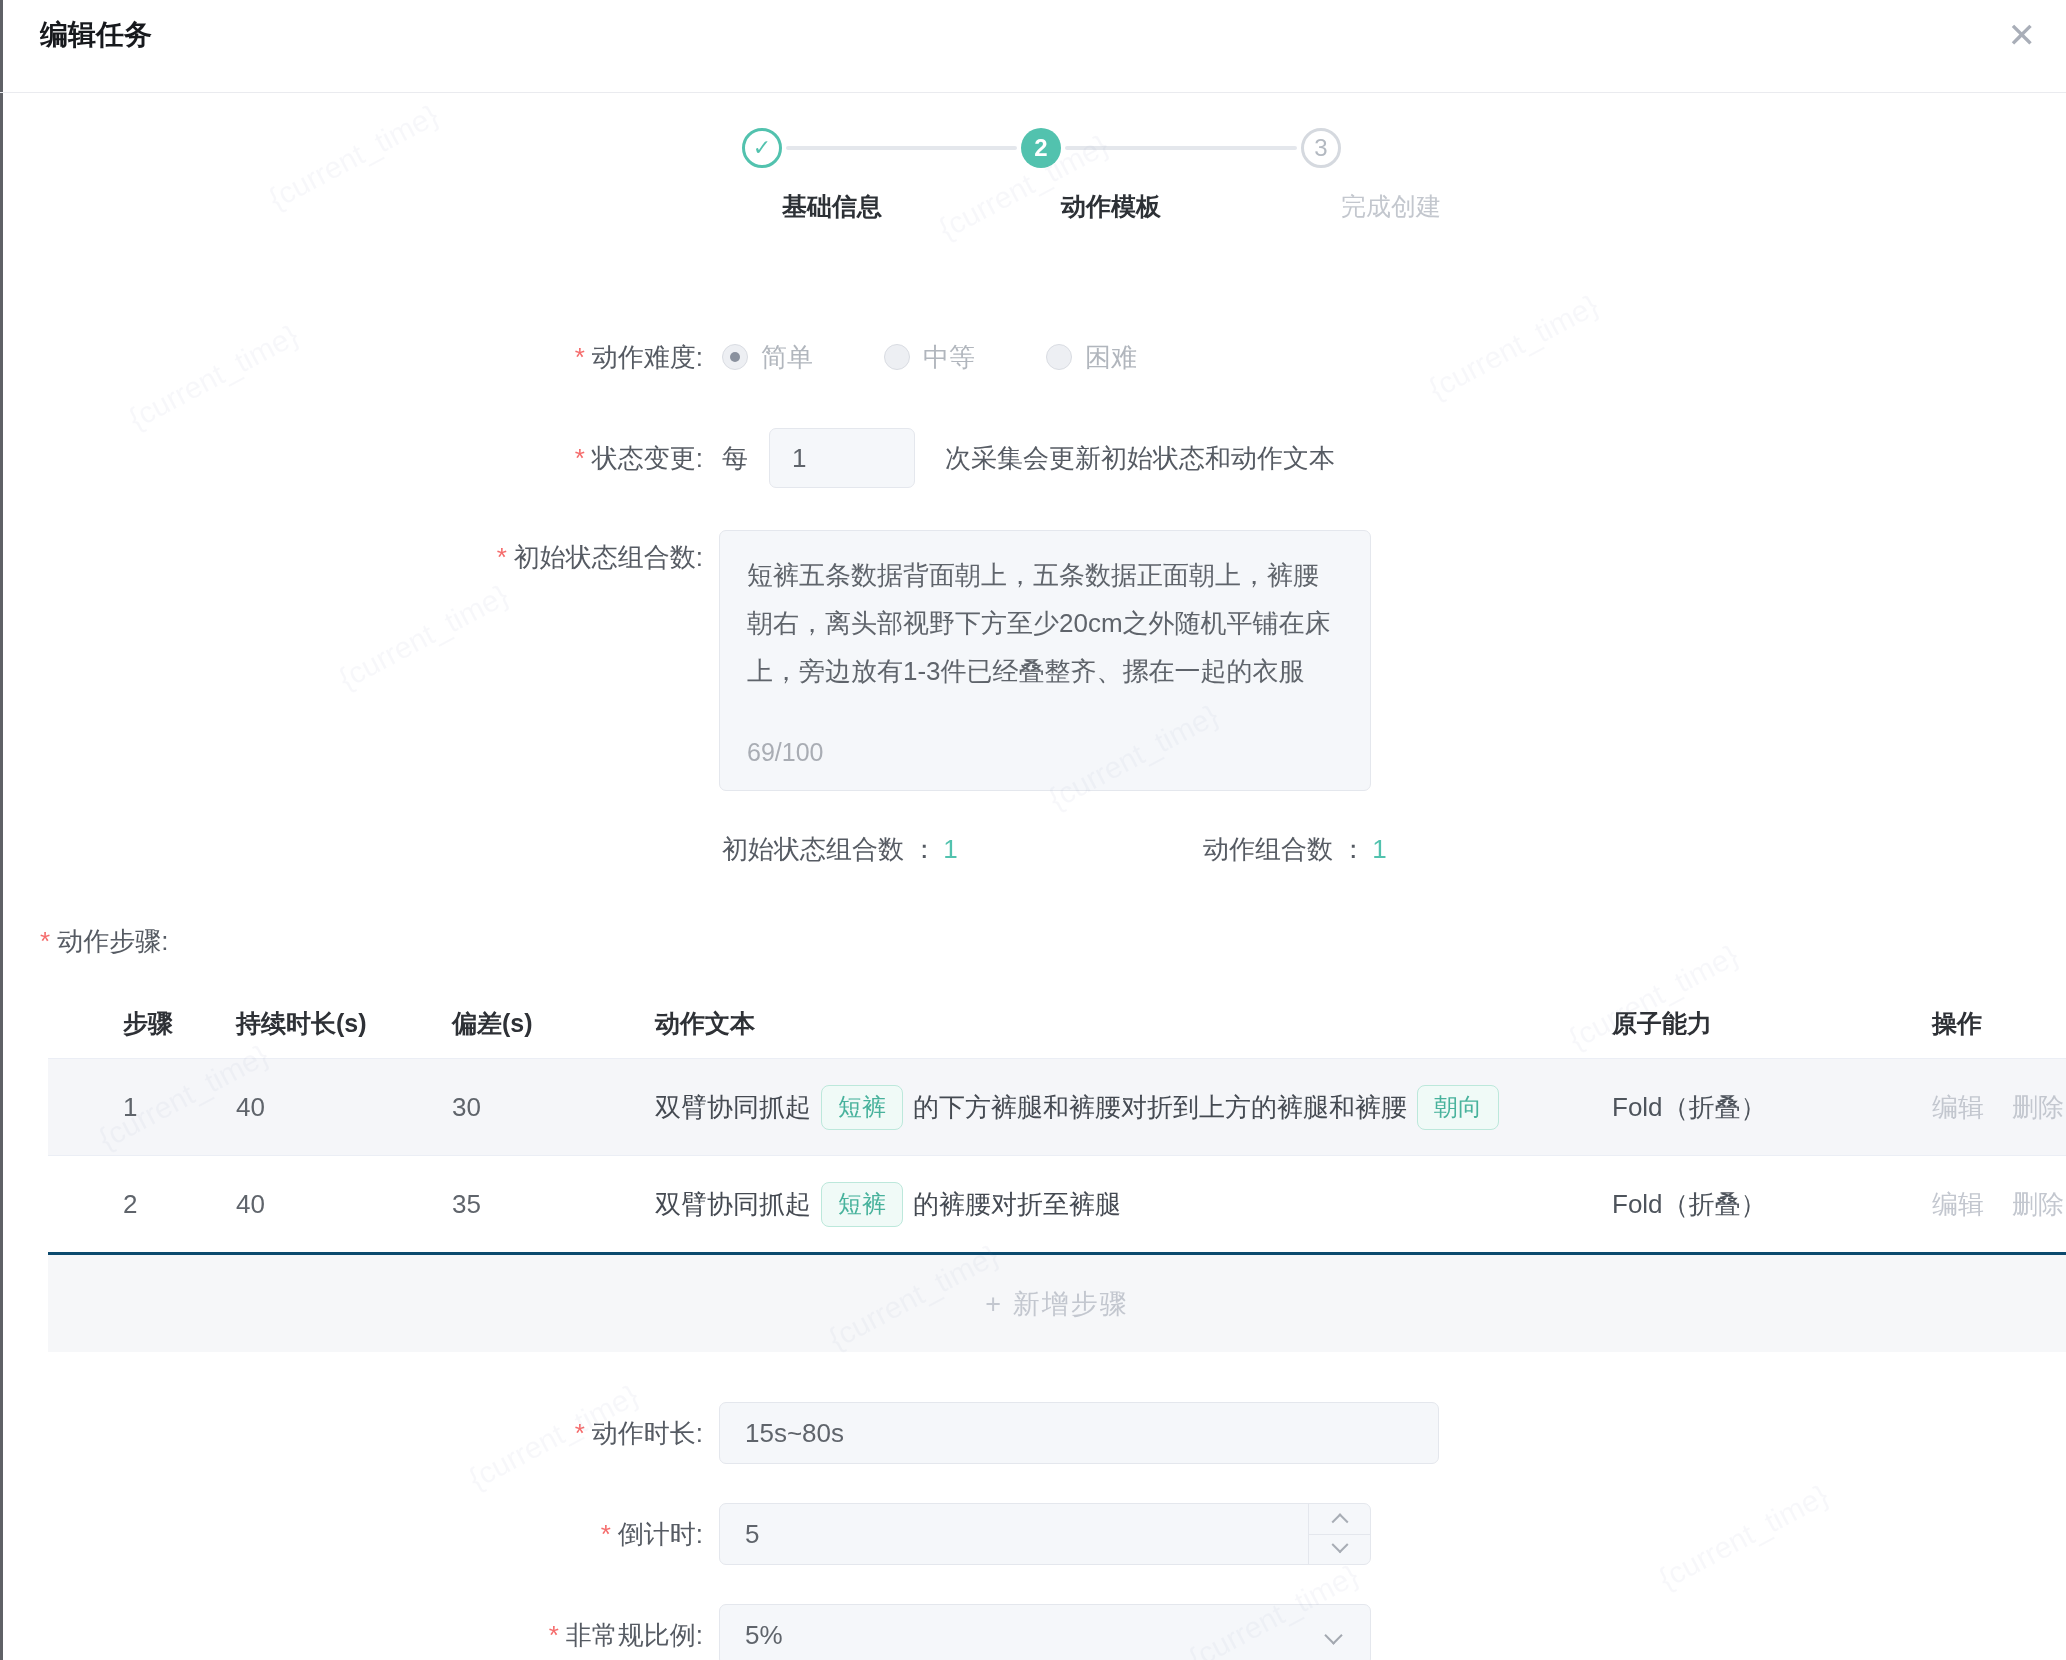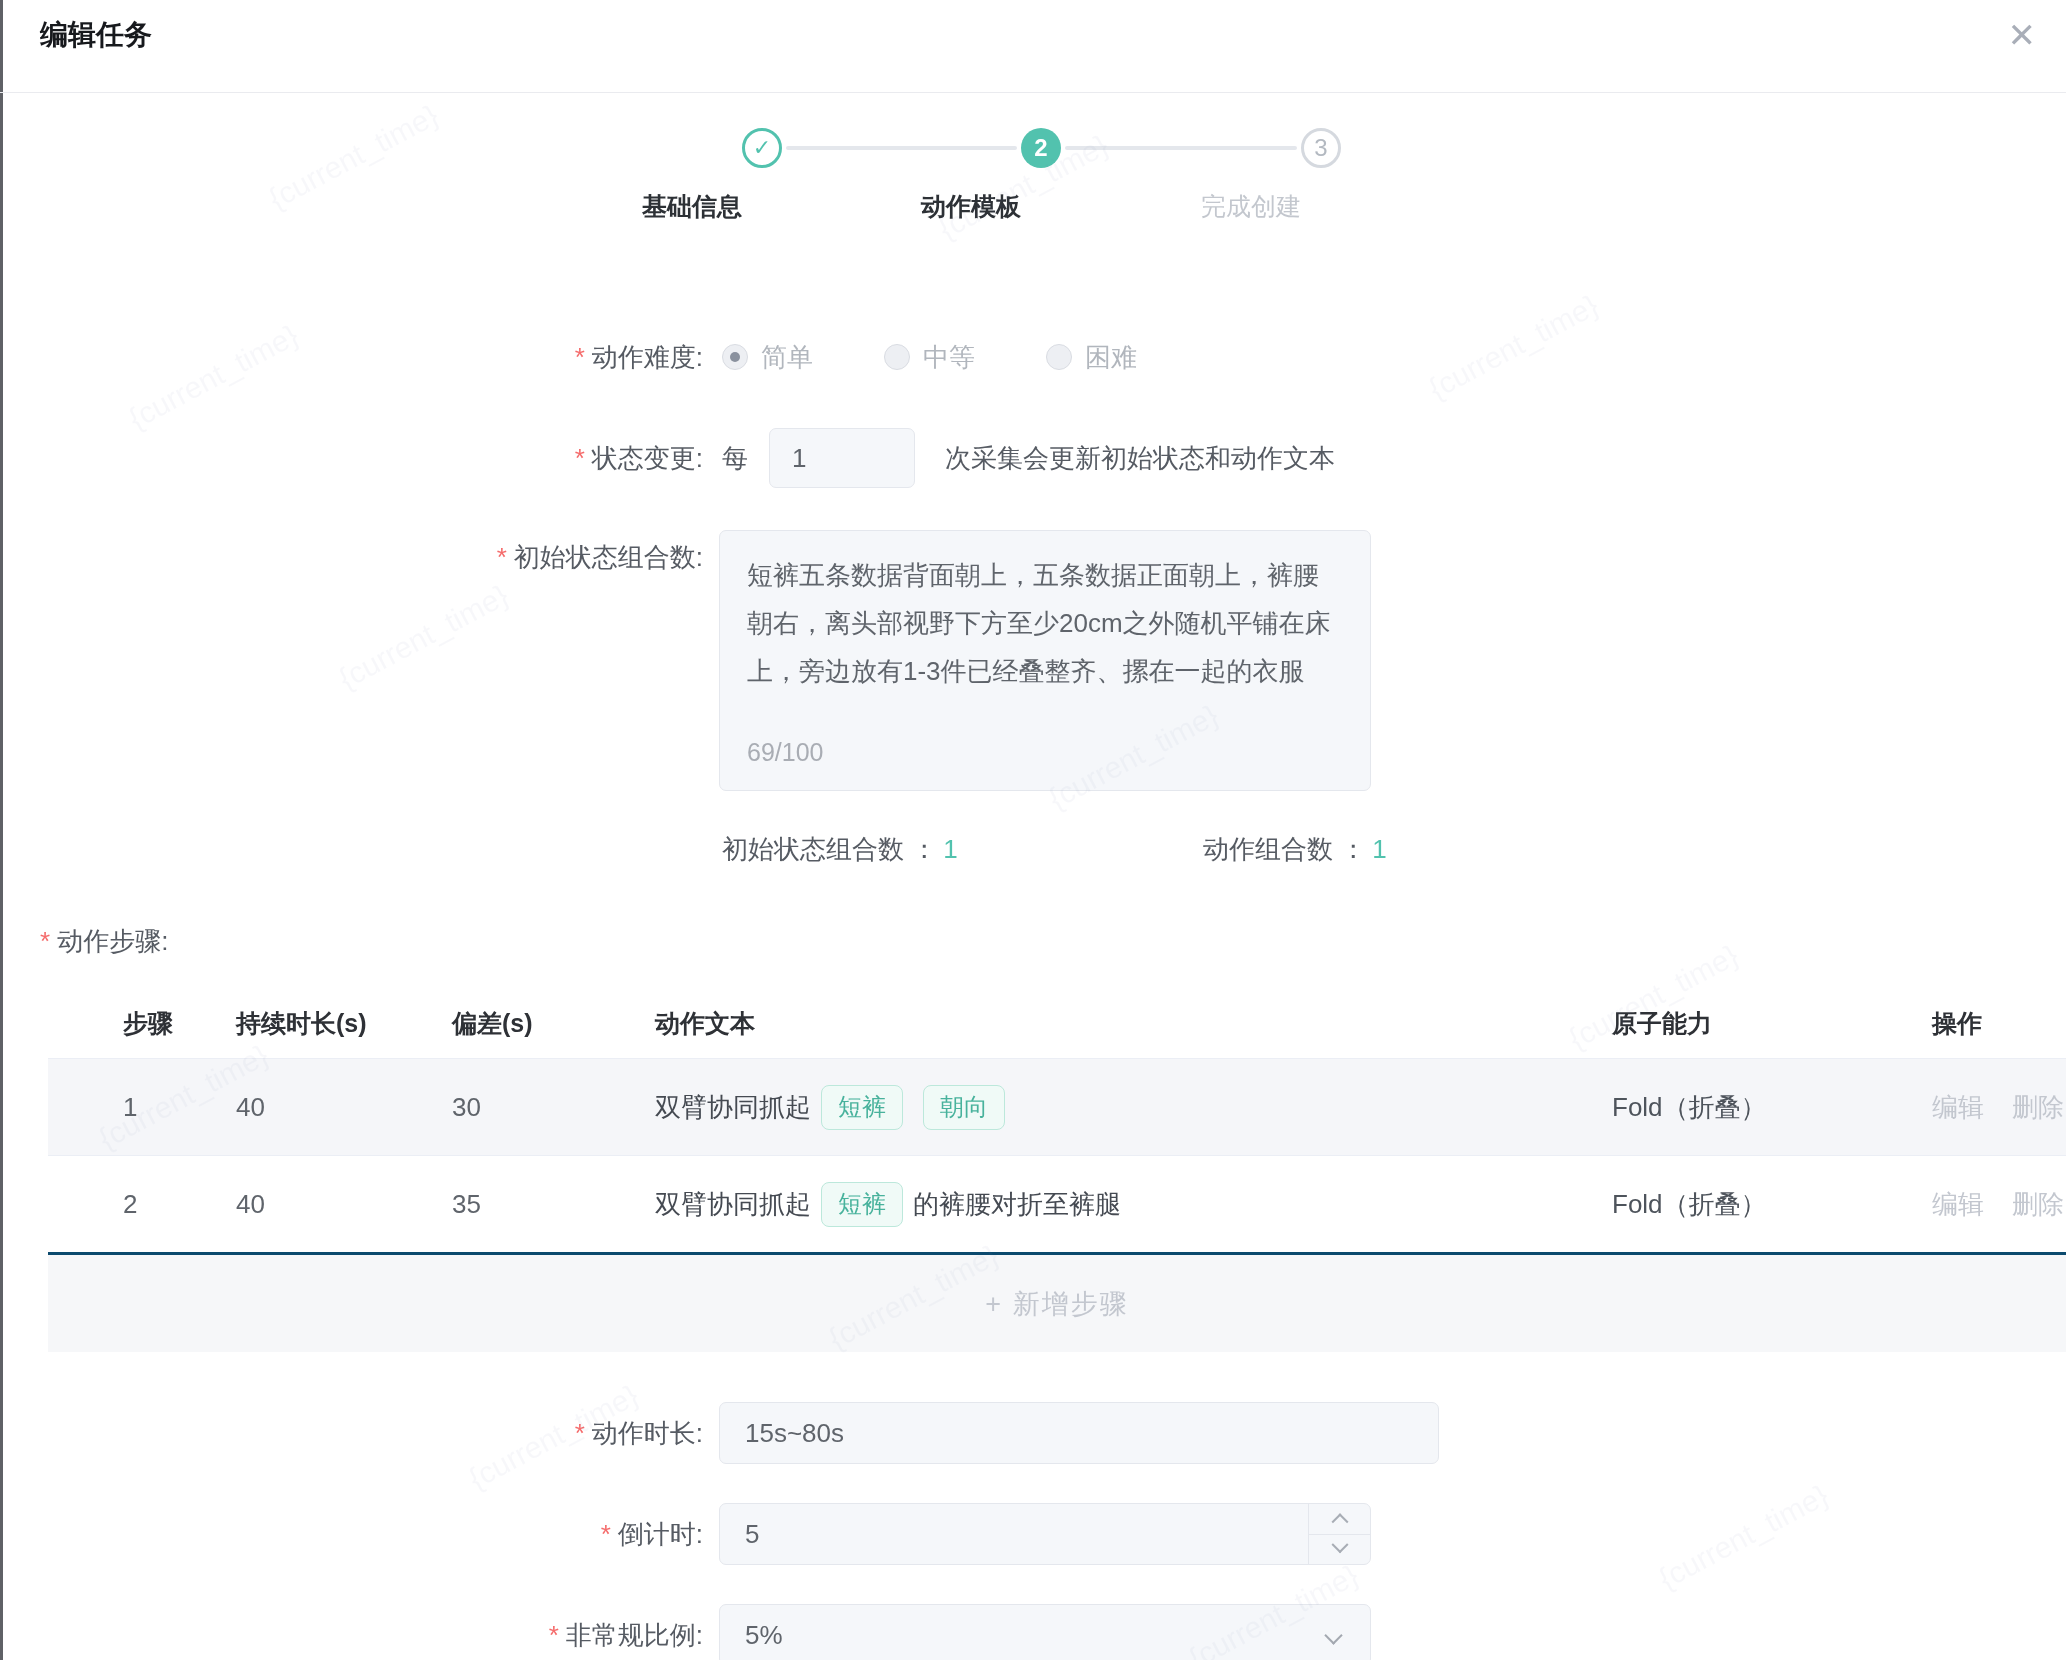--- a/index.html
+++ b/index.html
@@ -32,21 +32,21 @@
 
   
   .step-circle { top:128px; width:40px; height:40px; border-radius:50%;
                  display:flex; align-items:center; justify-content:center; background:#fff; }
   .sc1 { left:742px; border:3px solid #52c2ae; color:#52c2ae; font-size:22px; }
   .sc2 { left:1021px; background:#52c2ae; color:#fff; font-size:24px; font-weight:600; }
   .sc3 { left:1301px; border:3px solid #d5d9df; color:#b3b9c1; font-size:24px; }
   .step-line { top:146px; height:4px; background:#e4e7ec; border-radius:2px; }
   .sl1 { left:786px; width:231px; }
   .sl2 { left:1065px; width:232px; }
-  .step-label { top:190px; width:240px; text-align:left; font-size:25px; }
+  .step-label { top:190px; width:240px; text-align:right; font-size:25px; }
   .stl1 { left:642px; color:#2d3136; font-weight:700; }
   .stl2 { left:921px; color:#2d3136; font-weight:700; }
   .stl3 { left:1201px; color:#c3c7ce; font-weight:400; }
 
   
   .flabel { width:450px; text-align:right; font-size:26px; color:#565b63; white-space:nowrap; }
   .star { color:#f56c6c; margin-right:7px; font-size:26px; }
   .boxfield { background:#f5f7fa; border:1px solid #e4e7ed; border-radius:7px;
               font-size:26px; color:#5f646b; }
 
@@ -214,20 +214,21 @@
     <div>操作</div>
   </div>
 
   <div class="trow tbody-row row-striped">
     <div>1</div>
     <div>40</div>
     <div>30</div>
     <div class="cell-text">
       <span>双臂协同抓起</span>
       <span class="tag">短裤</span>
+      <span>的下方裤腿和裤腰对折到上方的裤腿和裤腰</span>
       <span class="tag">朝向</span>
     </div>
     <div class="cell-ability">Fold（折叠）</div>
     <div class="cell-ops">
       <span class="op-link">编辑</span>
       <span class="op-link">删除</span>
     </div>
   </div>
 
   <div class="trow tbody-row">

